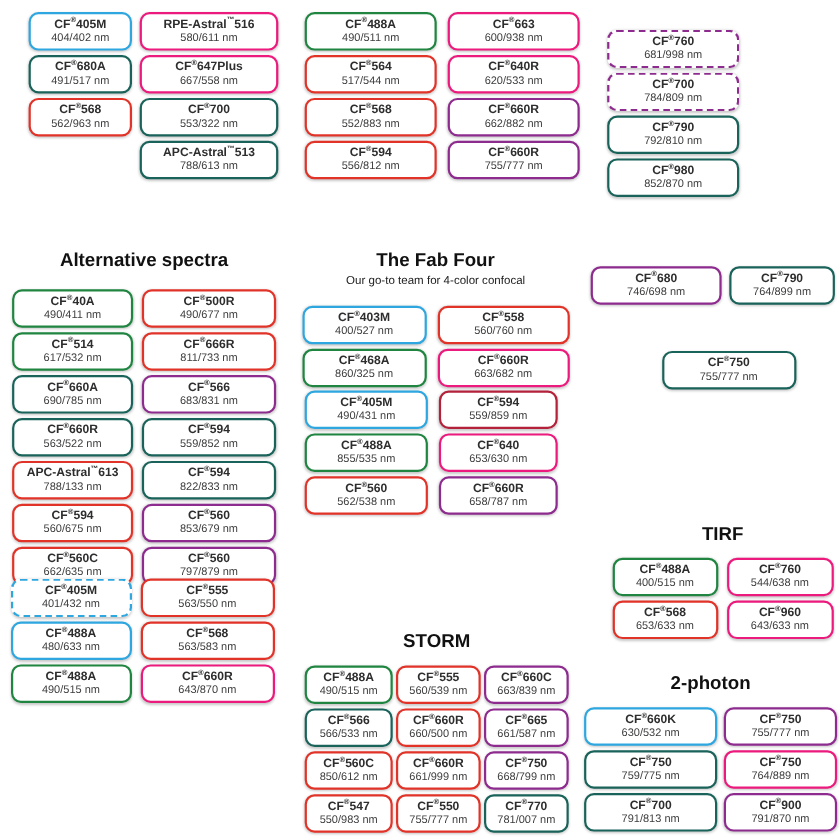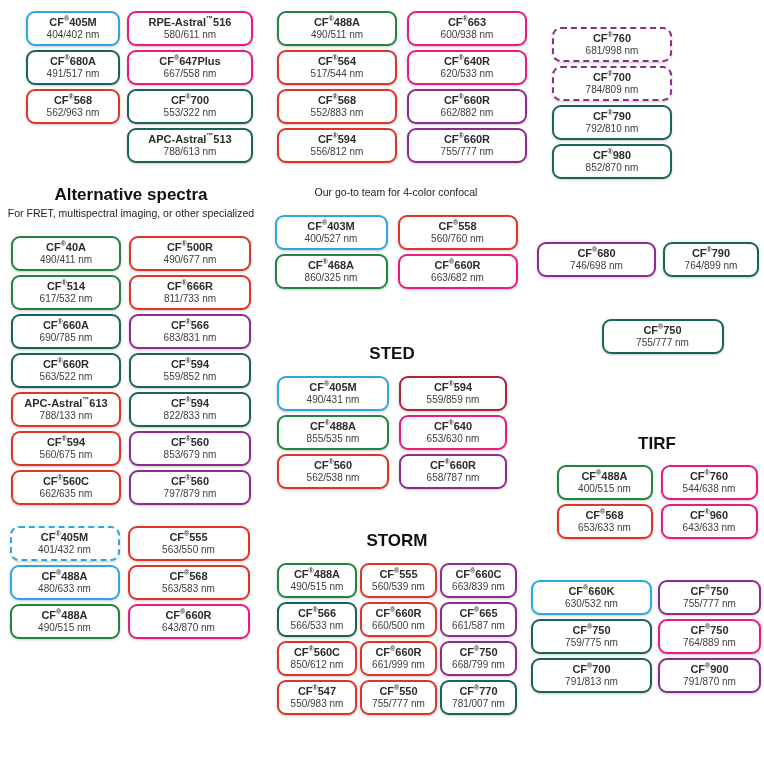--- a/index.html
+++ b/index.html
@@ -1,21 +1,21 @@
 <!DOCTYPE html>
 <html><head>
 <meta charset="utf-8">
 <style>
   html,body{margin:0;padding:0;background:#ffffff;}
   .canvas{position:relative;width:764px;height:764px;background:#ffffff;overflow:hidden;
           font-family:"Liberation Sans", sans-serif;}
   .sec{position:absolute;}
   .cols{display:flex;align-items:flex-start;}
   .col{display:flex;flex-direction:column;gap:4px;flex:0 0 auto;}
-  .sec-title{font-size:17px;font-weight:bold;color:#111;text-align:center;line-height:21px;}
+  .sec-title{font-size:17px;font-weight:bold;color:#111;text-align:center;line-height:21px;margin-top:42px;}
   .sec-sub{font-size:10.5px;color:#222;text-align:center;margin-top:2px;line-height:13px;}
   .pill{background:#fff;border:2px solid #888;border-radius:9px;text-align:center;
         padding:3px 2px;box-shadow:0 1px 2.5px rgba(0,0,0,0.22);}
   .pill.dashed{border-style:dashed;}
   .pill-name{font-weight:bold;font-size:11px;line-height:13px;color:#2d2d2d;white-space:nowrap;}
   .pill-name sup{font-size:7px;line-height:0;}
   .pill-nm{font-size:10px;line-height:12px;color:#3d3d3d;white-space:nowrap;}
 </style>
 </head>
 <body>
@@ -116,21 +116,20 @@
         </div>
         <div class="pill" style="border-color: rgb(25, 99, 90);">
           <div class="pill-name">CF<sup>®</sup>980</div>
           <div class="pill-nm">852/870 nm</div>
         </div>
       </div>
   </div>
 
   <div class="sec" style="left:5px;top:184px;width:252px">
     <div class="sec-title">Alternative spectra</div>
-    <div class="sec-sub">For FRET, multispectral imaging, or other specialized</div>
     <div class="cols" style="gap:8px;margin-top:16px;justify-content:center">
       <div class="col" style="width:110px">
           <div class="pill" style="border-color: rgb(32, 133, 65);">
             <div class="pill-name">CF<sup>®</sup>40A</div>
             <div class="pill-nm">490/411 nm</div>
           </div>
           <div class="pill" style="border-color: rgb(32, 133, 65);">
             <div class="pill-name">CF<sup>®</sup>514</div>
             <div class="pill-nm">617/532 nm</div>
           </div>
@@ -182,20 +181,21 @@
           </div>
           <div class="pill" style="border-color: rgb(142, 43, 142);">
             <div class="pill-name">CF<sup>®</sup>560</div>
             <div class="pill-nm">797/879 nm</div>
           </div>
         </div>
     </div>
   </div>
 
   <div class="sec" style="left:270px;top:184px;width:252px">
+    <div class="sec-title">The Fab Four</div>
     <div class="sec-sub">Our go-to team for 4-color confocal</div>
     <div class="cols" style="gap:10px;margin-top:16px;justify-content:center">
       <div class="col" style="width:113px">
           <div class="pill" style="border-color: rgb(46, 167, 224);">
             <div class="pill-name">CF<sup>®</sup>403M</div>
             <div class="pill-nm">400/527 nm</div>
           </div>
           <div class="pill" style="border-color: rgb(32, 133, 65);">
             <div class="pill-name">CF<sup>®</sup>468A</div>
             <div class="pill-nm">860/325 nm</div>
@@ -236,21 +236,20 @@
       <div class="col" style="width:122px">
           <div class="pill" style="border-color: rgb(25, 99, 90);">
             <div class="pill-name">CF<sup>®</sup>750</div>
             <div class="pill-nm">755/777 nm</div>
           </div>
         </div>
     </div>
   </div>
 
   <div class="sec" style="left:272px;top:343px;width:240px">
-    <div class="sec-title">STED</div>
     <div class="cols" style="gap:10px;margin-top:12px;justify-content:center">
       <div class="col" style="width:112px">
           <div class="pill" style="border-color: rgb(46, 167, 224);">
             <div class="pill-name">CF<sup>®</sup>405M</div>
             <div class="pill-nm">490/431 nm</div>
           </div>
           <div class="pill" style="border-color: rgb(32, 133, 65);">
             <div class="pill-name">CF<sup>®</sup>488A</div>
             <div class="pill-nm">855/535 nm</div>
           </div>
@@ -389,20 +388,21 @@
           </div>
           <div class="pill" style="border-color: rgb(25, 99, 90);">
             <div class="pill-name">CF<sup>®</sup>770</div>
             <div class="pill-nm">781/007 nm</div>
           </div>
         </div>
     </div>
   </div>
 
   <div class="sec" style="left:531px;top:568px;width:230px">
+    <div class="sec-title">2-photon</div>
     <div class="cols" style="gap:6px;margin-top:12px;justify-content:center">
       <div class="col" style="width:121px">
           <div class="pill" style="border-color: rgb(46, 167, 224);">
             <div class="pill-name">CF<sup>®</sup>660K</div>
             <div class="pill-nm">630/532 nm</div>
           </div>
           <div class="pill" style="border-color: rgb(25, 99, 90);">
             <div class="pill-name">CF<sup>®</sup>750</div>
             <div class="pill-nm">759/775 nm</div>
           </div>

